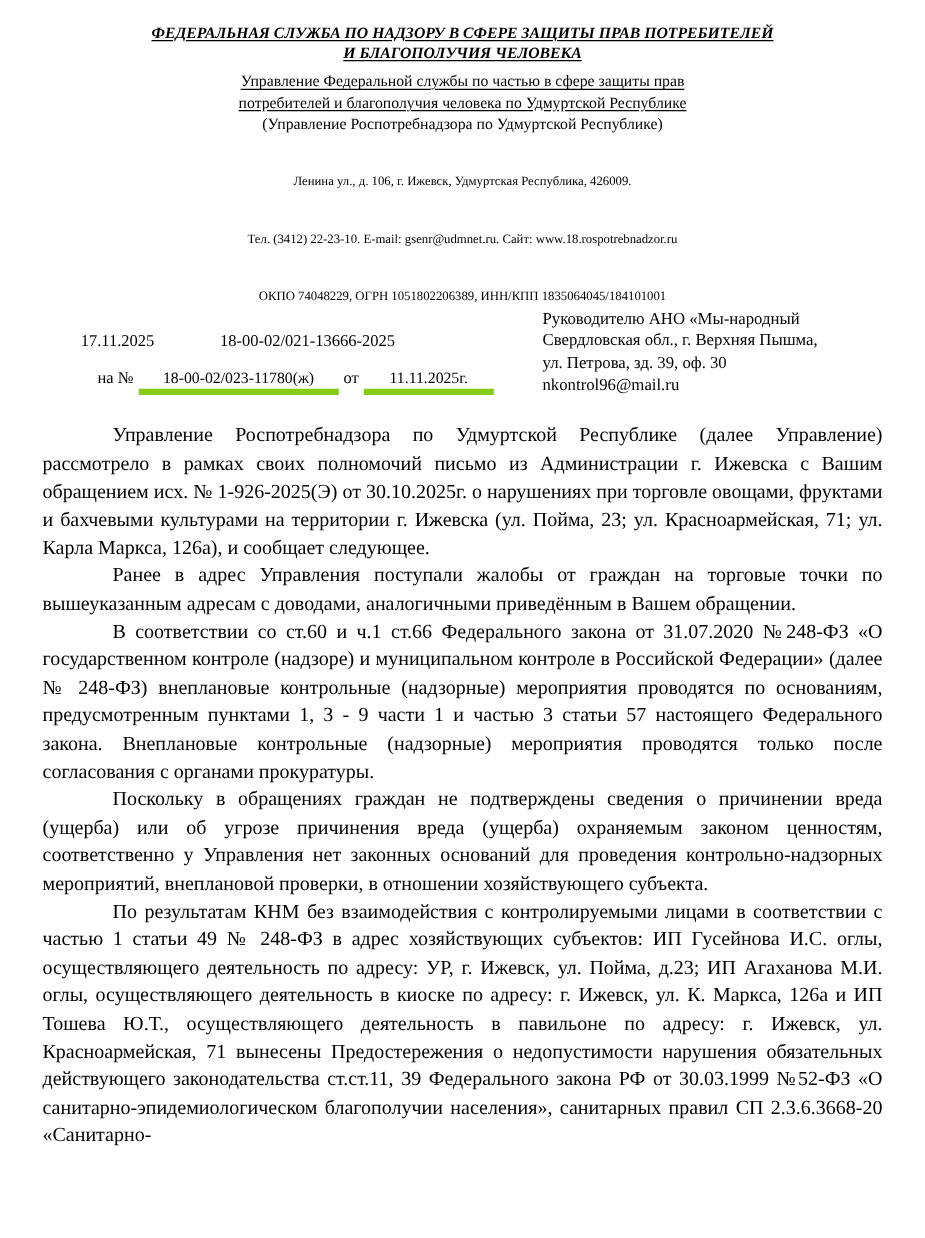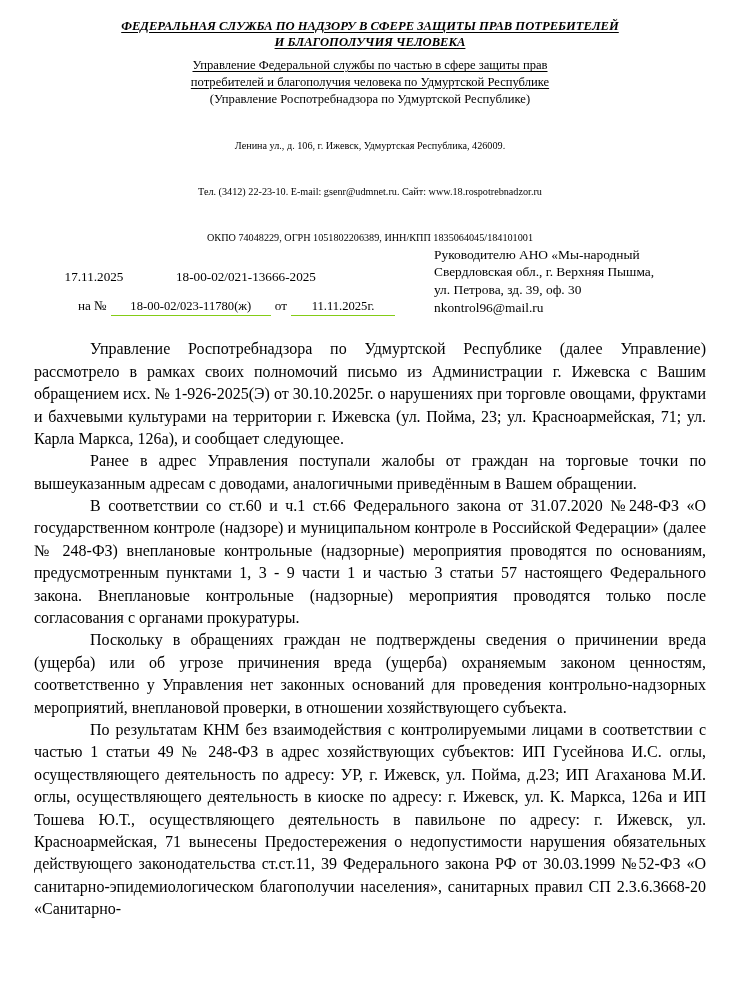--- a/index.html
+++ b/index.html
@@ -86,21 +86,21 @@
   }
   .ref-row2 {
     display: flex;
     align-items: baseline;
     margin-top: 13px;
     padding-left: 44px;
     font-size: 13.2px;
   }
   .ref-label { font-size: 13.2px; }
   .ul-field {
-    border-bottom: 1px solid #84cc16;
+    border-bottom: 5px solid #84cc16;
     text-align: center;
     font-size: 12.6px;
     padding: 0 6px 1px 6px;
     margin: 0 4px;
     display: inline-block;
   }
   .f1 { width: 148px; }
   .f2 { width: 92px; }
 
   .ref-right {

